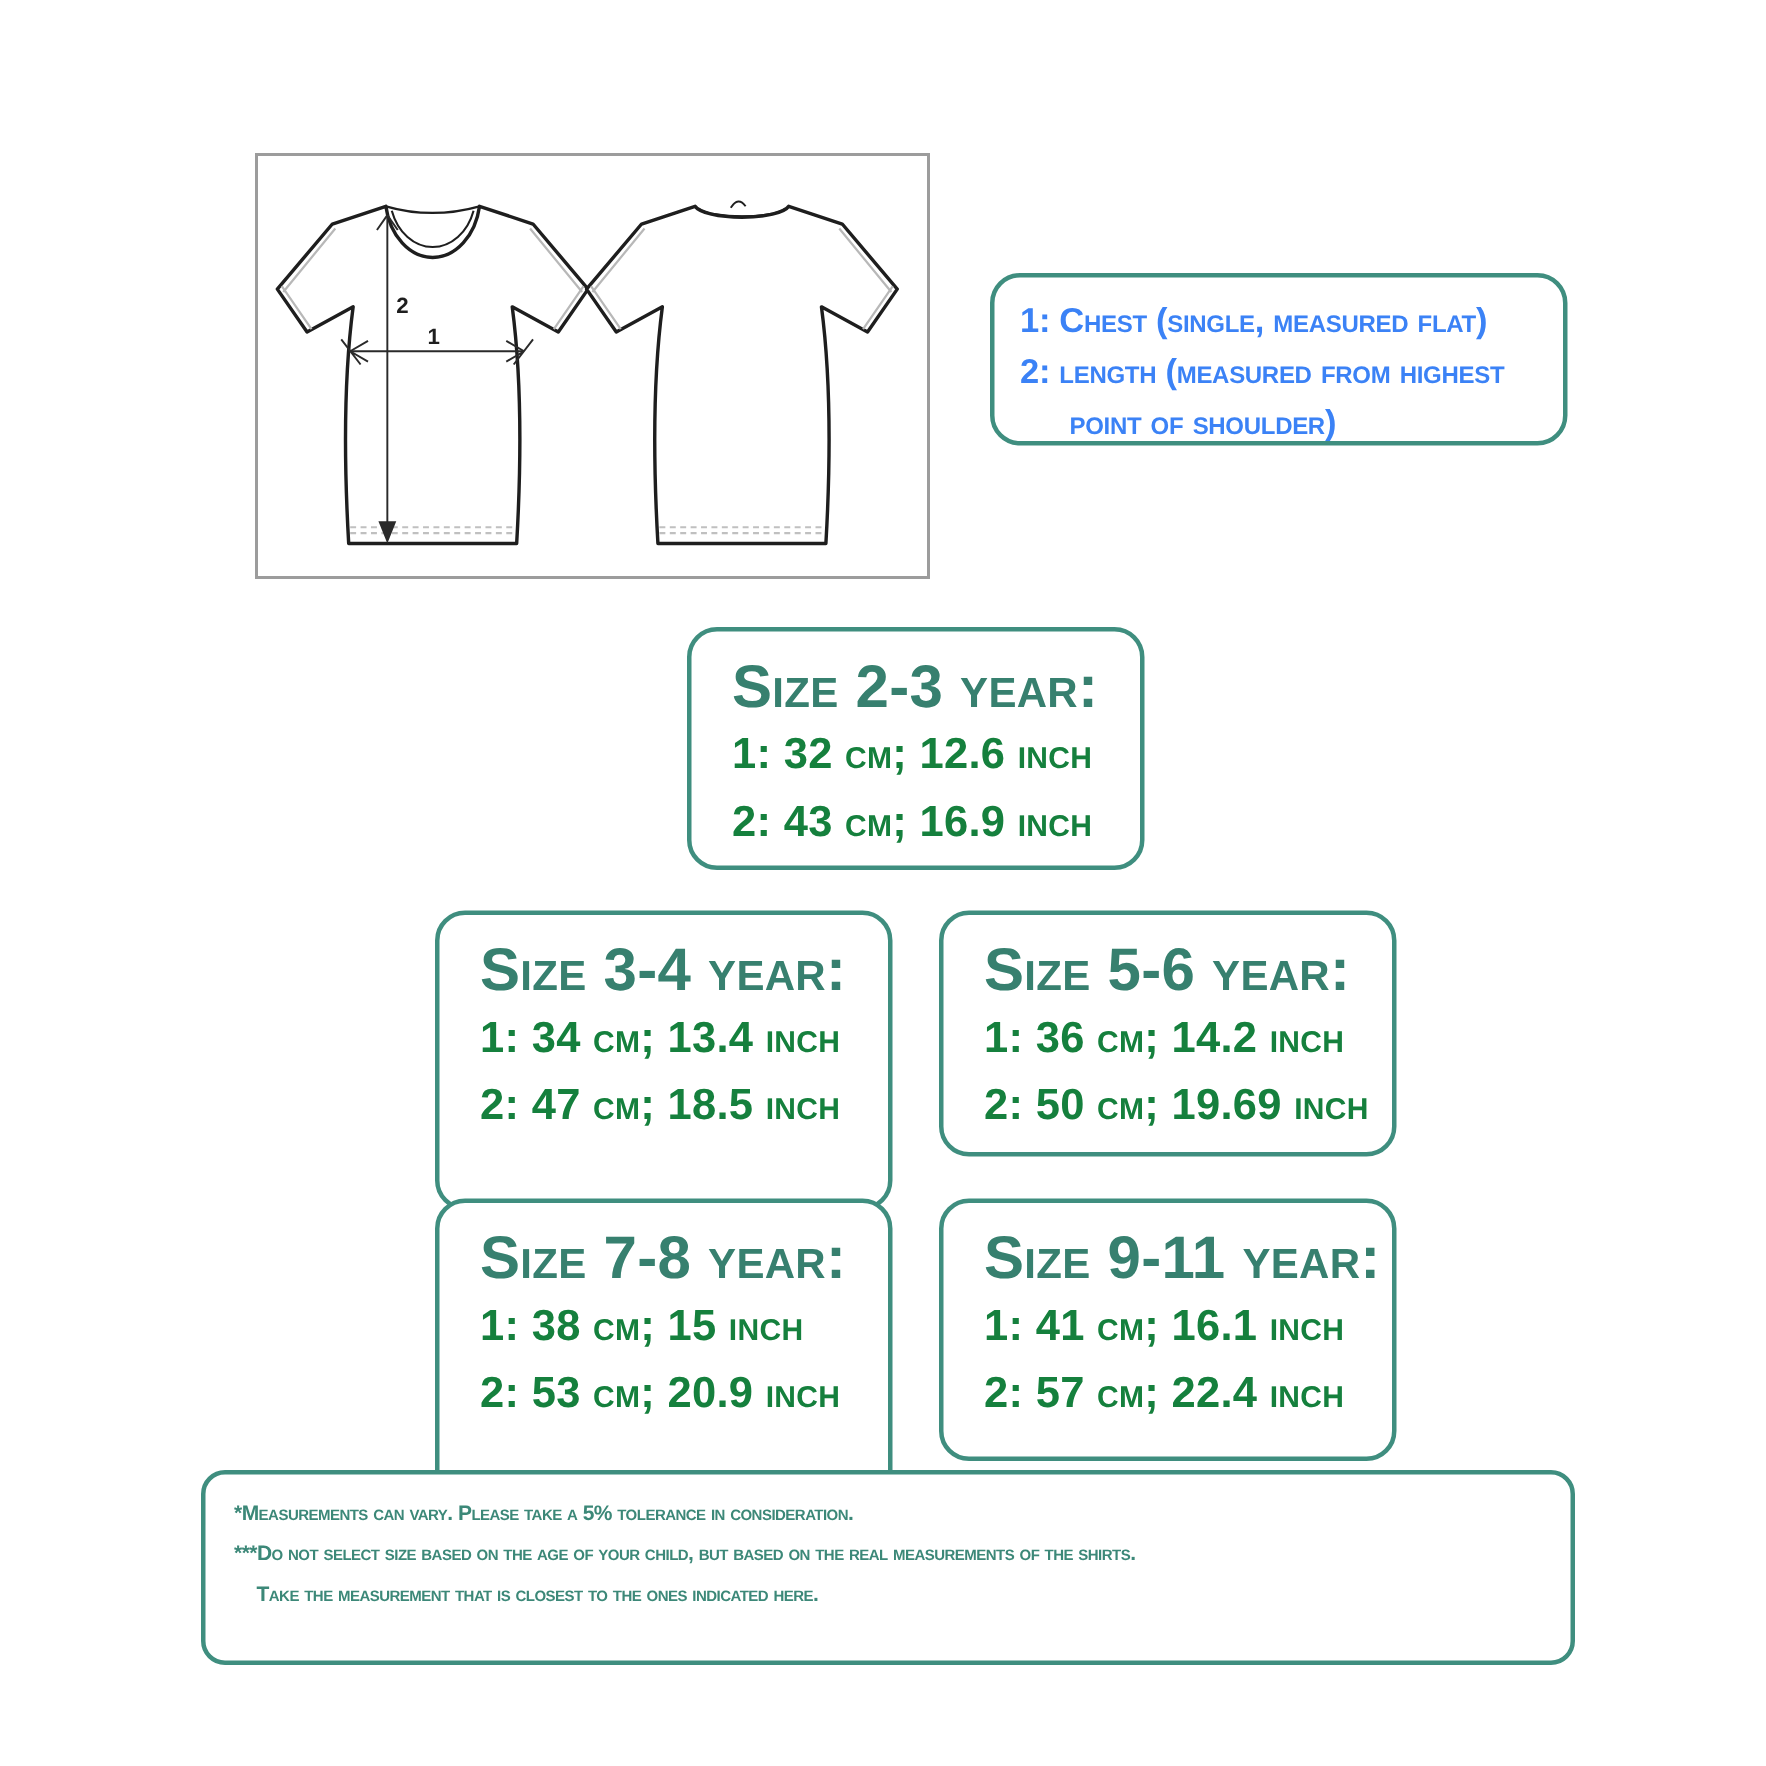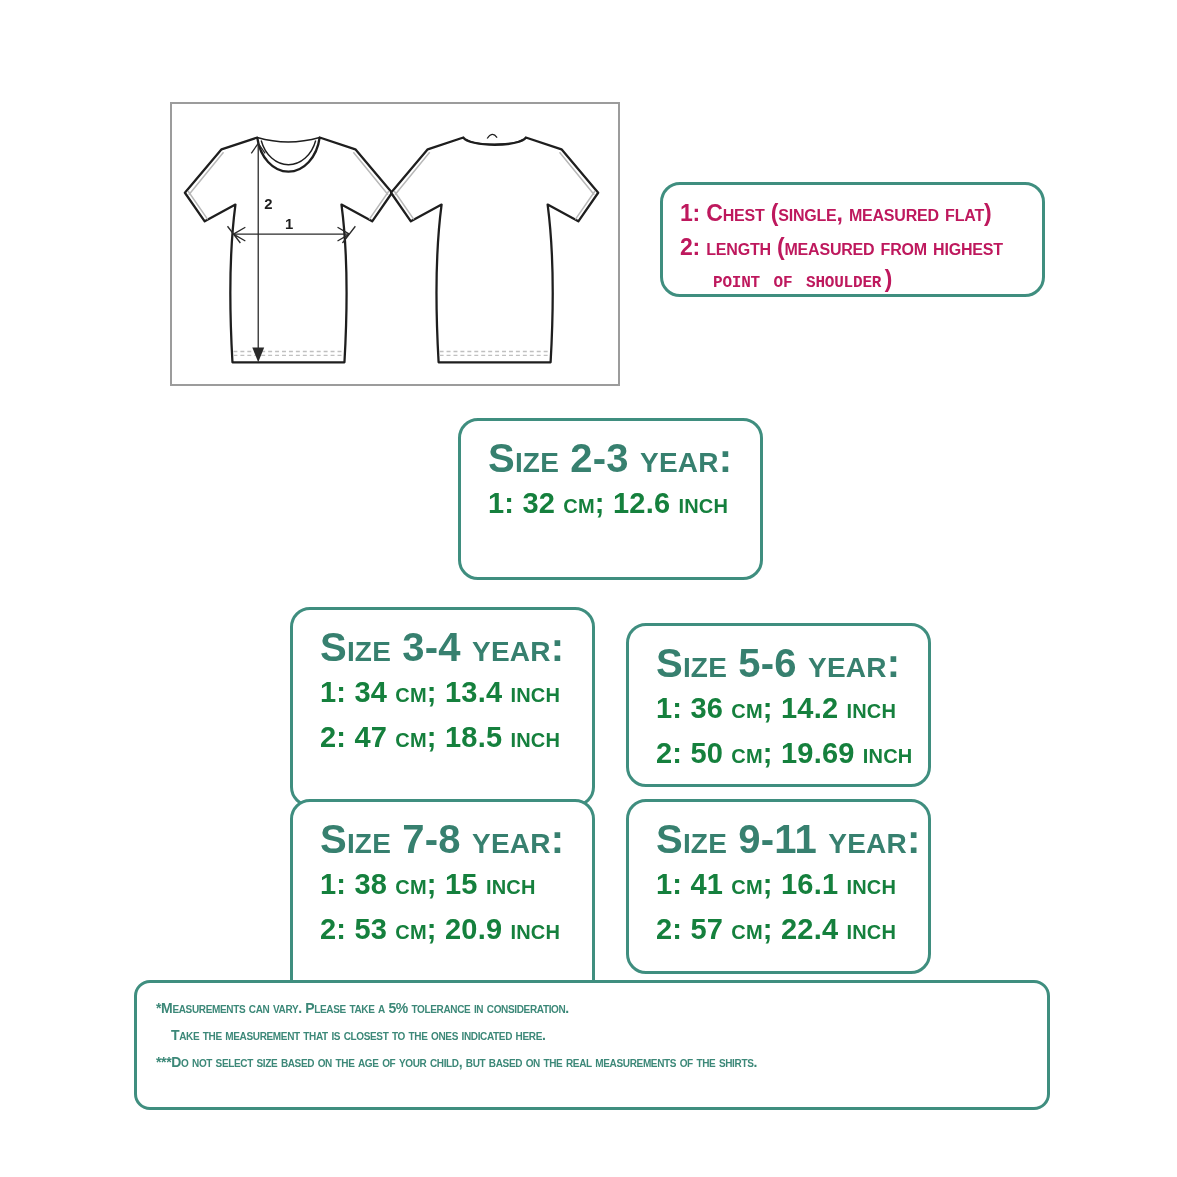--- a/index.html
+++ b/index.html
@@ -19,30 +19,30 @@
   
   .tealbox {
     position: absolute; background: #ffffff; box-sizing: border-box;
     border: 3px solid #3f8e7f; border-radius: 20px; overflow: hidden;
   }
 
   
   .legend-box { left: 660px; top: 182px; width: 385px; height: 115px; padding: 11px 8px 0 17px; }
   .legend-line {
     font-variant: small-caps; font-weight: 700;
-    font-size: 23px; line-height: 34px; color: #be185d; letter-spacing: -0.2px;
+    font-size: 23px; line-height: 34px; color: #3b82f6; letter-spacing: -0.2px;
     white-space: nowrap;
   }
-  .legend-indent { padding-left: 33px; font-family: Liberation Mono, monospace; }
+  .legend-indent { padding-left: 33px; }
 
   
   .size-box { padding: 15px 8px 0 27px; }
   .size-box-1 { left: 458px; top: 418px; width: 305px; height: 162px; }
   .size-box-2 { left: 290px; top: 607px; width: 305px; height: 200px; }
-  .size-box-3 { left: 626px; top: 623px; width: 305px; height: 164px; }
+  .size-box-3 { left: 626px; top: 607px; width: 305px; height: 164px; }
   .size-box-4 { left: 290px; top: 799px; width: 305px; height: 212px; }
   .size-box-5 { left: 626px; top: 799px; width: 305px; height: 175px; }
   .size-title {
     font-variant: small-caps; font-weight: 700;
     font-size: 40px; line-height: 45px; color: #37806f;
     letter-spacing: 0.2px; white-space: nowrap;
   }
   .size-line {
     font-variant: small-caps; font-weight: 700;
     font-size: 29px; line-height: 45px; color: #15803d;
@@ -110,20 +110,21 @@
 
   <div class="tealbox legend-box">
     <div class="legend-line">1: Chest (single, measured flat)</div>
     <div class="legend-line">2: length (measured from highest</div>
     <div class="legend-line legend-indent">point of shoulder)</div>
   </div>
 
   <div class="tealbox size-box size-box-1">
     <div class="size-title">Size 2-3 year:</div>
     <div class="size-line">1: 32 cm; 12.6 inch</div>
+    <div class="size-line">2: 43 cm; 16.9 inch</div>
   </div>
 
   <div class="tealbox size-box size-box-2">
     <div class="size-title">Size 3-4 year:</div>
     <div class="size-line">1: 34 cm; 13.4 inch</div>
     <div class="size-line">2: 47 cm; 18.5 inch</div>
   </div>
 
   <div class="tealbox size-box size-box-3">
     <div class="size-title">Size 5-6 year:</div>
@@ -138,17 +139,17 @@
   </div>
 
   <div class="tealbox size-box size-box-5">
     <div class="size-title">Size 9-11 year:</div>
     <div class="size-line">1: 41 cm; 16.1 inch</div>
     <div class="size-line">2: 57 cm; 22.4 inch</div>
   </div>
 
   <div class="tealbox notes-box">
     <div class="note-line">*Measurements can vary. Please take a 5% tolerance in consideration.</div>
+    <div class="note-line">***Do not select size based on the age of your child, but based on the real measurements of the shirts.</div>
     <div class="note-line note-indent">Take the measurement that is closest to the ones indicated here.</div>
-    <div class="note-line">***Do not select size based on the age of your child, but based on the real measurements of the shirts.</div>
   </div>
 
 </div>
 
 </body></html>

